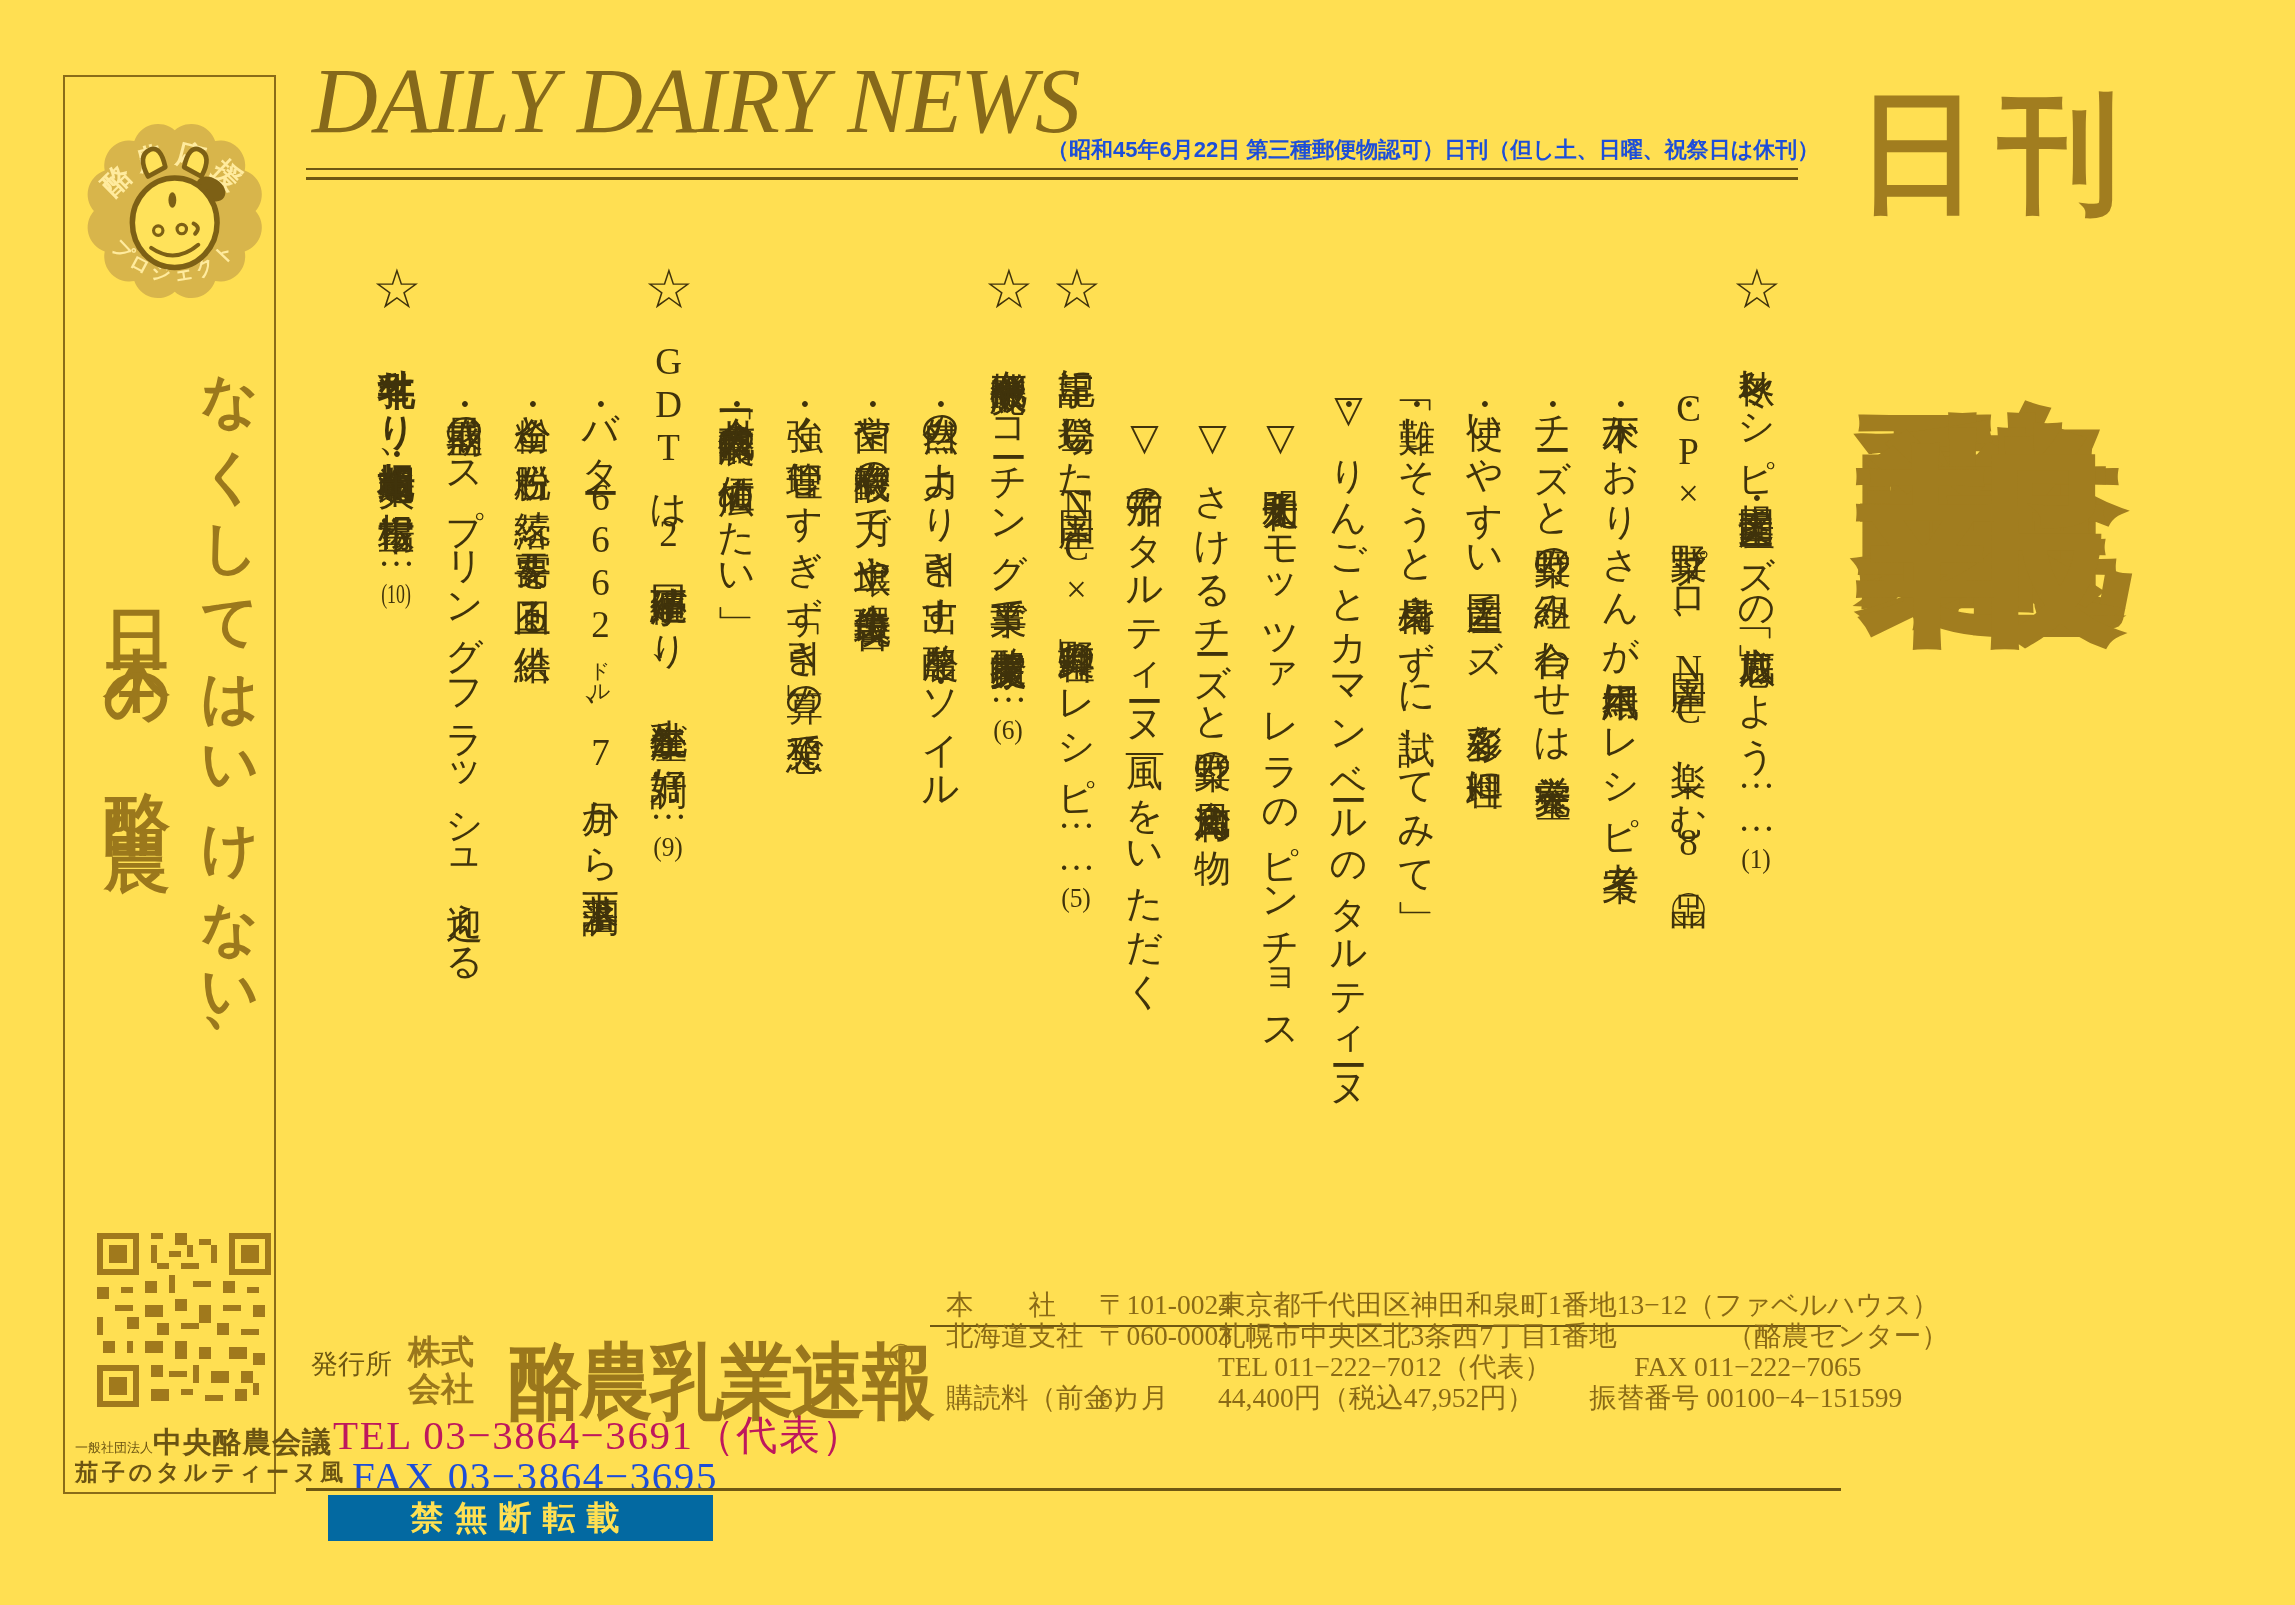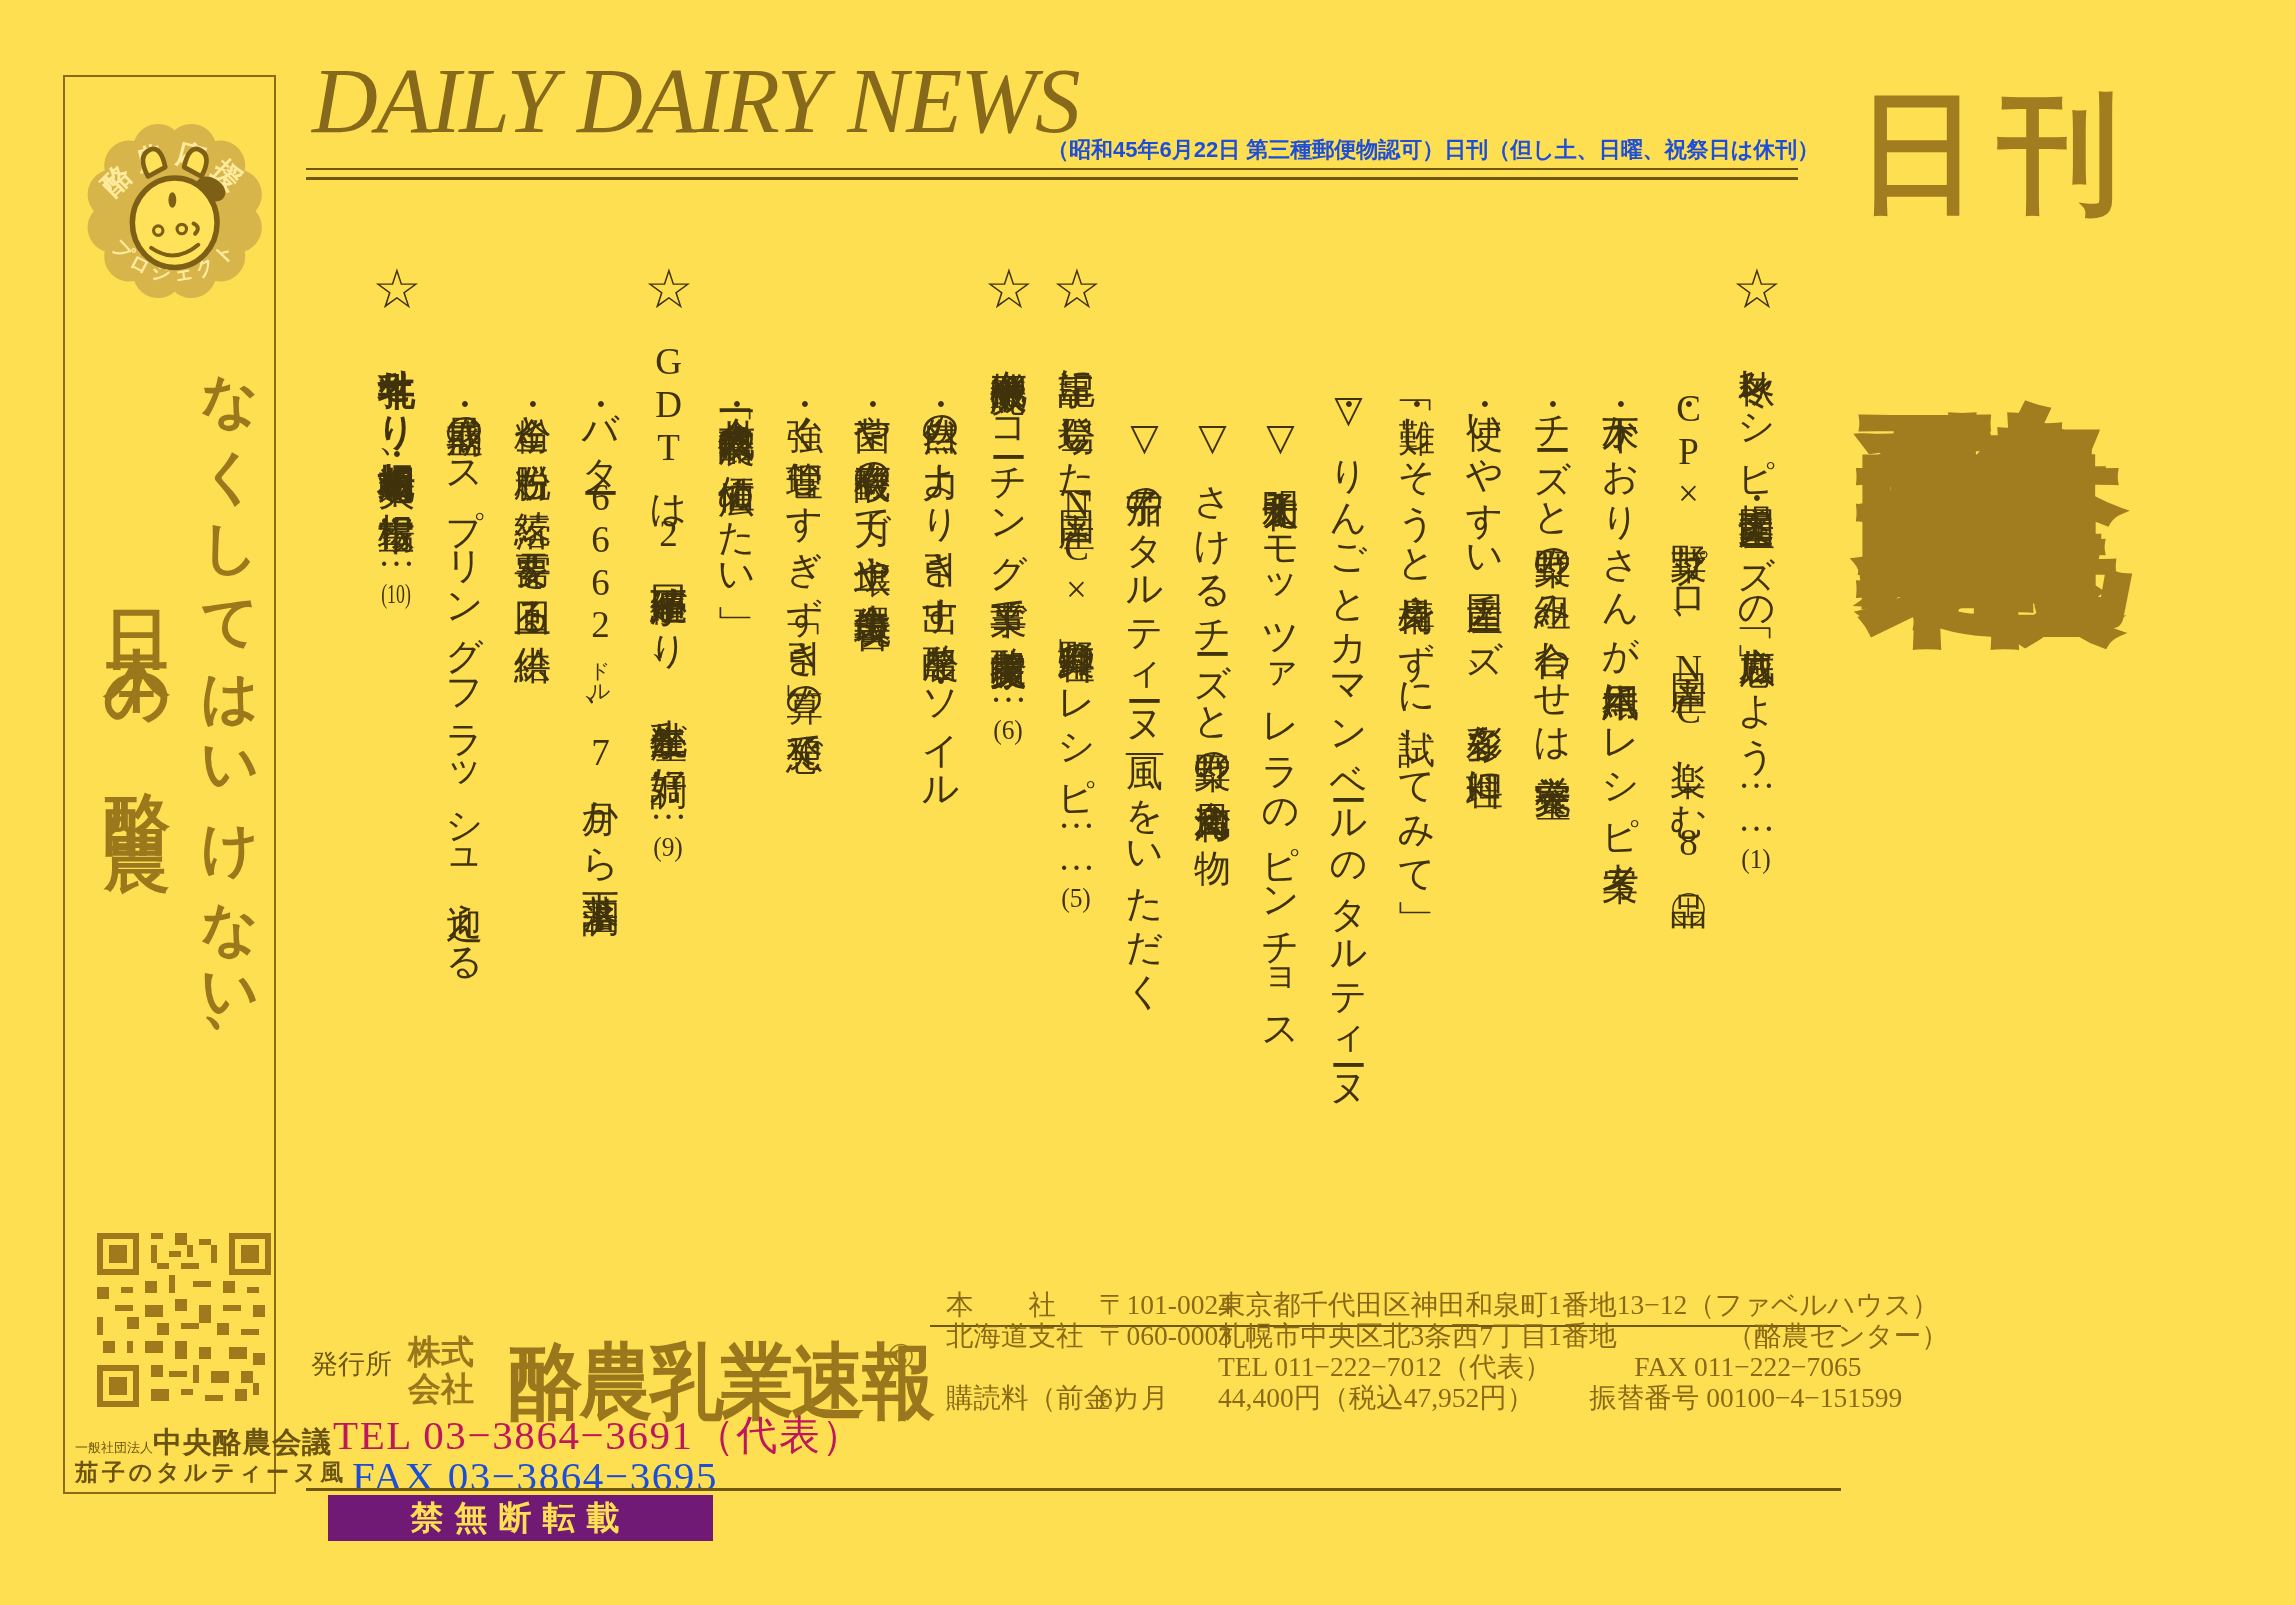--- a/index.html
+++ b/index.html
@@ -59,21 +59,21 @@
   
   .pub-label{position:absolute;left:311px;top:1346px;font-size:27px;color:#6f5812;}
   .pub-prefix{position:absolute;left:408px;top:1333px;font-family:"Liberation Sans","DejaVu Sans",sans-serif;
               font-weight:800;font-size:33px;line-height:37px;color:#9a771c;}
   .pub-logo{position:absolute;left:509px;top:1327px;font-family:"Liberation Sans","DejaVu Sans",sans-serif;
             font-weight:800;font-size:69px;letter-spacing:-2.4px;color:#9a771c;
             transform:scale(1.06,1.2);transform-origin:left top;white-space:nowrap;}
   .pub-copy{position:absolute;left:887px;top:1335px;font-size:36px;color:#9a771c;font-weight:700;}
   .pub-tel{position:absolute;left:333px;top:1408px;font-size:41px;color:#be185d;letter-spacing:1.6px;white-space:nowrap;}
   .pub-fax{position:absolute;left:336px;top:1452px;font-size:41px;color:#1d4ed8;letter-spacing:1.6px;white-space:nowrap;margin-left:16px;}
-  .no-reprint{position:absolute;left:328px;top:1495px;width:385px;height:46px;background:#701a75;color:#ffe052;
+  .no-reprint{position:absolute;left:328px;top:1495px;width:385px;height:46px;background:#0369a1;color:#ffe052;
               display:flex;align-items:center;justify-content:center;font-family:"Liberation Sans","DejaVu Sans",sans-serif;
               font-weight:800;font-size:33px;letter-spacing:11px;}
 
   
   .contact{position:absolute;left:946px;top:1289px;width:899px;color:#8a6a16;font-size:27.5px;}
   .c-row{display:flex;white-space:nowrap;line-height:31px;}
   .c-label{display:inline-block;min-width:153px;}
   .c-postal{display:inline-block;min-width:119px;}
   .c-text{flex:1;}
 </style>

